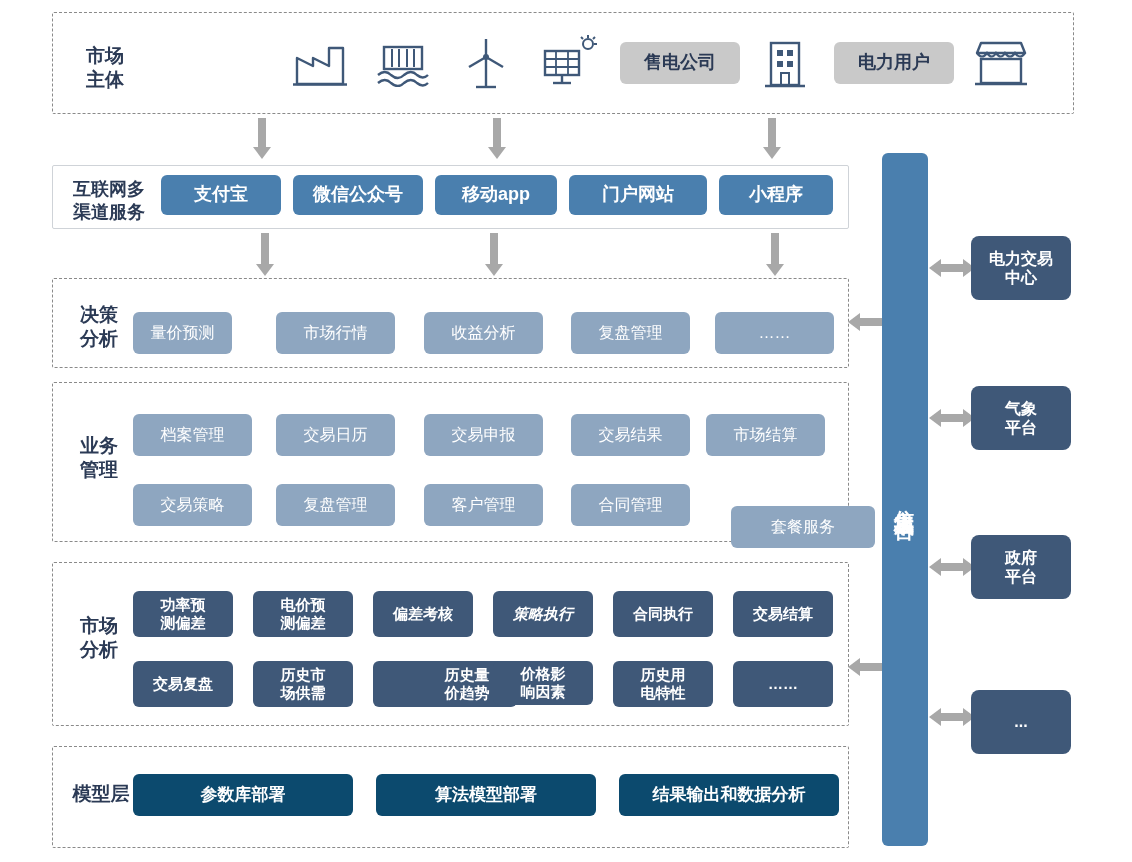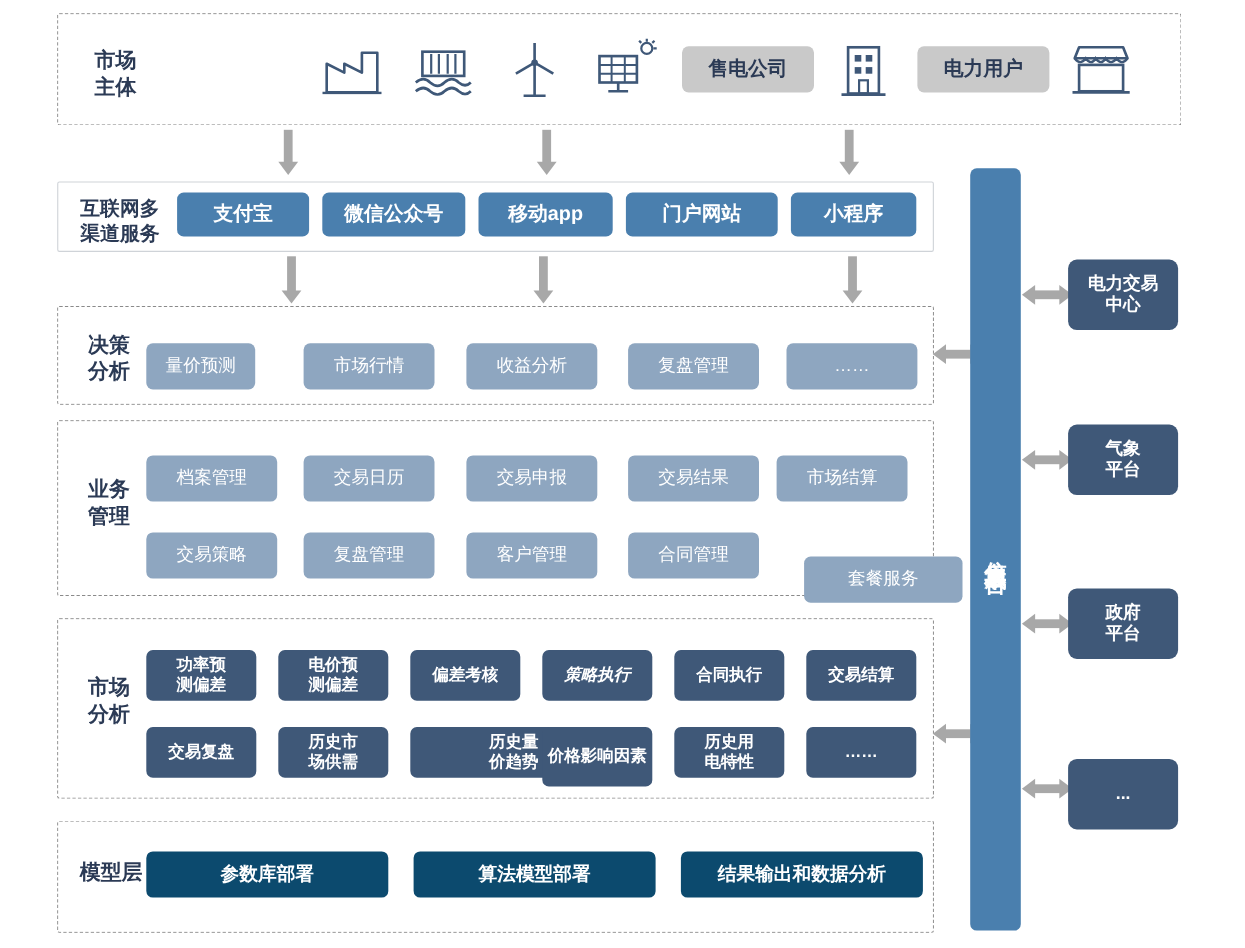--- a/index.html
+++ b/index.html
@@ -227,21 +227,21 @@
 
   <div class="chip dark" style="left:133px;top:661px;width:100px;height:46px;">交易复盘</div>
   <div class="chip dark" style="left:253px;top:661px;width:100px;height:46px;flex-direction:column;">
     <span>历史市</span>
     <span>场供需</span>
   </div>
   <div class="chip dark" style="left:373px;top:661px;width:100px;height:46px;flex-direction:column;padding-left:44px;">
     <span>历史量</span>
     <span>价趋势</span>
   </div>
-  <div class="chip dark" style="left:493px;top:661px;width:100px;height:54px;flex-direction:row;">
+  <div class="chip dark" style="left:493px;top:661px;width:100px;height:44px;flex-direction:column;">
     <span>价格影</span>
     <span>响因素</span>
   </div>
   <div class="chip dark" style="left:613px;top:661px;width:100px;height:46px;flex-direction:column;">
     <span>历史用</span>
     <span>电特性</span>
   </div>
   <div class="chip dark" style="left:733px;top:661px;width:100px;height:46px;">……</div>
 
   <div class="arrow-lr" style="left:859px;top:663px;width:24px;"></div>

